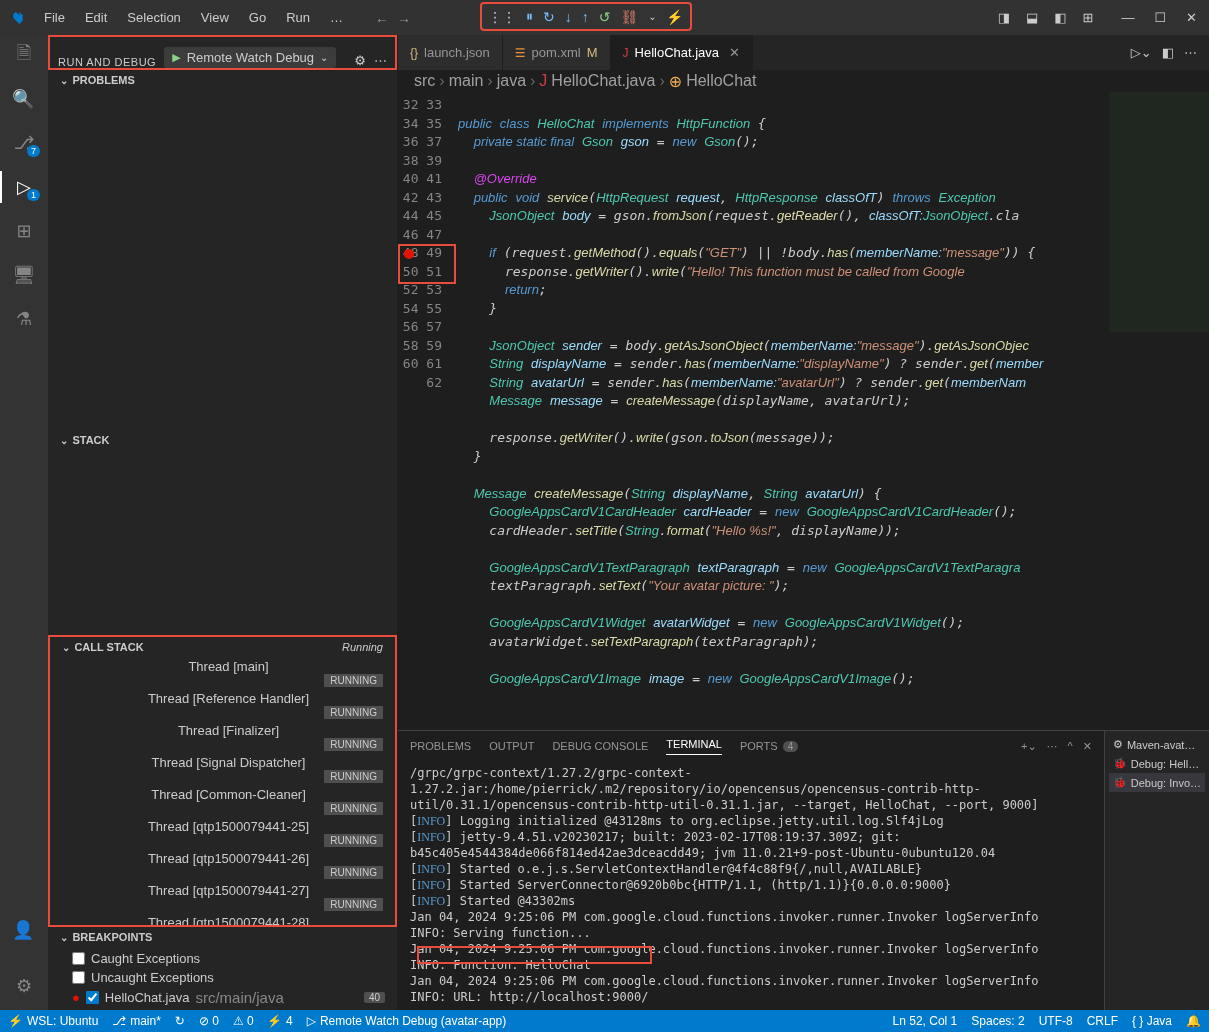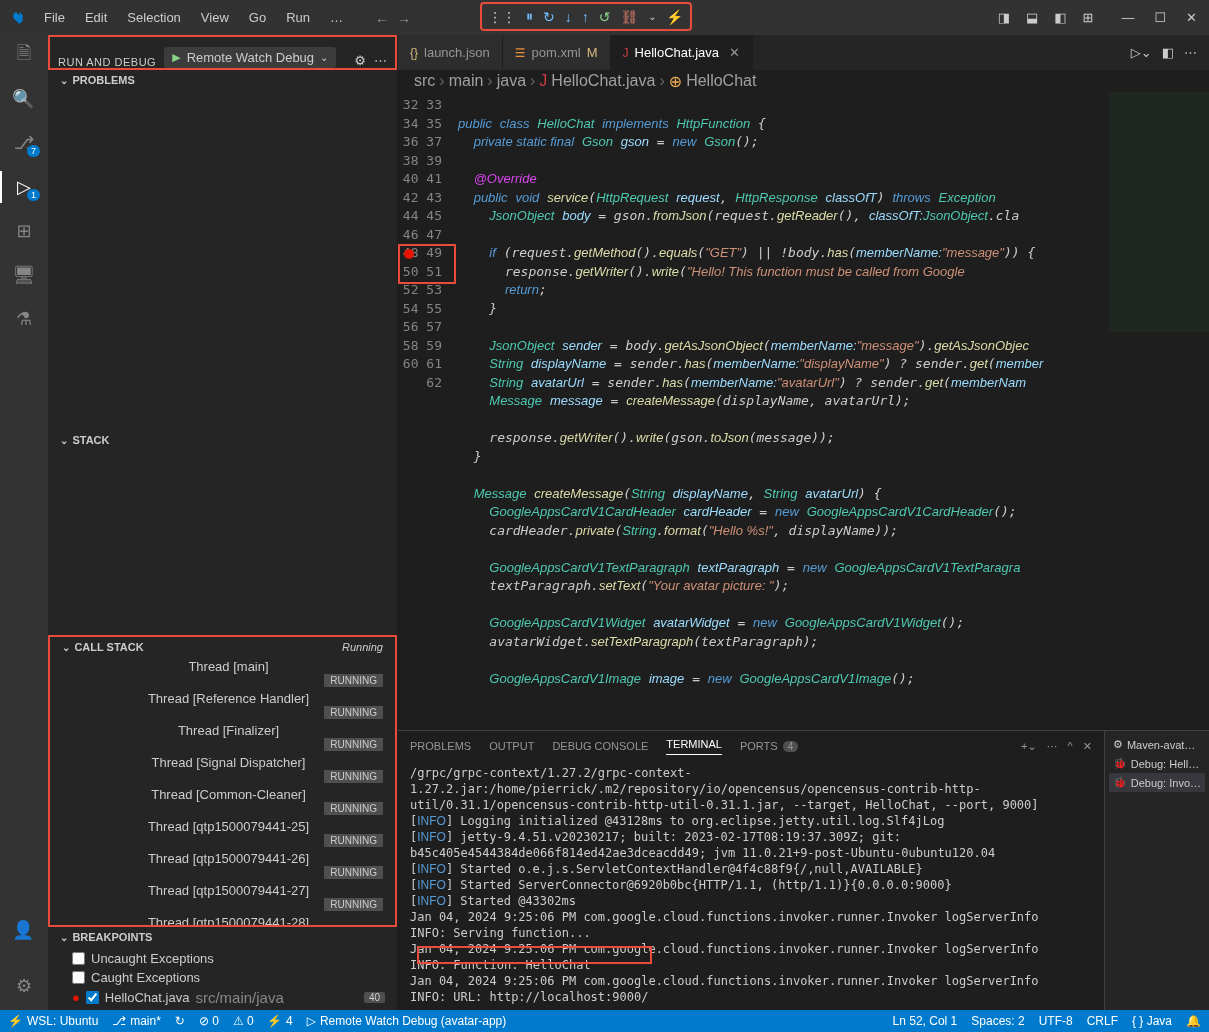--- a/index.html
+++ b/index.html
@@ -65,21 +65,21 @@
 .ann { color: #d946ef; }
 .par { color: #9cdcfe; }
 .terminal-panel { height: 280px; background: #1e1e1e; border-top: 1px solid #414141; display: flex; }
 .terminal-main { flex: 1; display: flex; flex-direction: column; }
 .terminal-tabs { height: 30px; display: flex; align-items: center; padding: 0 12px; gap: 18px; font-size: 11px; color: #969696; }
 .terminal-tabs .term-tab { cursor: pointer; }
 .terminal-tabs .term-tab.active { color: #ffffff; border-bottom: 1px solid #fff; padding-bottom: 4px; }
 .terminal-tabs .badge2 { background: #4f4f4f; border-radius: 8px; padding: 0 5px; font-size: 10px; margin-left: 2px; }
 .terminal-tabs .right { margin-left: auto; display: flex; gap: 10px; }
 .terminal-output { flex: 1; font-family: 'Consolas', monospace; font-size: 12px; line-height: 16px; padding: 4px 12px; white-space: pre-wrap; color: #cccccc; overflow: hidden; }
-.terminal-output .info { color: #569cd6; }
+.terminal-output .info { color: #569cd6; font-family: Liberation Serif, serif; }
 .terminal-side { width: 105px; background: #252526; border-left: 1px solid #414141; padding: 4px; font-size: 11px; }
 .terminal-side .titem { display: flex; align-items: center; gap: 4px; padding: 3px 4px; color: #ccc; cursor: pointer; white-space: nowrap; overflow: hidden; }
 .terminal-side .titem.active { background: #37373d; }
 .status-bar { height: 22px; background: #007acc; color: #ffffff; display: flex; align-items: center; font-size: 12px; padding: 0 8px; gap: 14px; }
 .status-bar .sitem { display: flex; align-items: center; gap: 4px; cursor: pointer; }
 .status-bar .right { margin-left: auto; display: flex; gap: 14px; }
 svg { width: 16px; height: 16px; }
 </style>
 </head>
 <body>
@@ -222,25 +222,25 @@
     </div>
 
     <div class="section">
       <div class="section-header">
         <span class="chevron">⌄</span>
         <span>BREAKPOINTS</span>
       </div>
       <div class="breakpoints-items">
         <div class="bp-item">
           <input type="checkbox" style="">
-          <span>Uncaught Exceptions</span>
+          <span>Caught Exceptions</span>
         </div>
         <div class="bp-item">
           <input type="checkbox" style="">
-          <span>Caught Exceptions</span>
+          <span>Uncaught Exceptions</span>
         </div>
         <div class="bp-item">
           <span style="color:#e51400">●</span>
           <input type="checkbox" checked="" style="">
           <span>HelloChat.java</span>
           <span class="dim">src/main/java</span>
           <span class="count">40</span>
         </div>
       </div>
     </div>
@@ -334,21 +334,21 @@
     <span class="cls">JsonObject</span> <span class="par">sender</span> = body.<span class="fn">getAsJsonObject</span>(<span class="par">memberName:</span><span class="str">"message"</span>).<span class="fn">getAsJsonObjec</span>
     <span class="cls">String</span> <span class="par">displayName</span> = sender.<span class="fn">has</span>(<span class="par">memberName:</span><span class="str">"displayName"</span>) ? sender.<span class="fn">get</span>(<span class="par">member</span>
     <span class="cls">String</span> <span class="par">avatarUrl</span> = sender.<span class="fn">has</span>(<span class="par">memberName:</span><span class="str">"avatarUrl"</span>) ? sender.<span class="fn">get</span>(<span class="par">memberNam</span>
     <span class="cls">Message</span> <span class="par">message</span> = <span class="fn">createMessage</span>(displayName, avatarUrl);
 
     response.<span class="fn">getWriter</span>().<span class="fn">write</span>(gson.<span class="fn">toJson</span>(message));
   }
 
   <span class="cls">Message</span> <span class="fn">createMessage</span>(<span class="cls">String</span> <span class="par">displayName</span>, <span class="cls">String</span> <span class="par">avatarUrl</span>) {
     <span class="cls">GoogleAppsCardV1CardHeader</span> <span class="par">cardHeader</span> = <span class="kw">new</span> <span class="cls">GoogleAppsCardV1CardHeader</span>();
-    cardHeader.<span class="fn">private</span>(<span class="cls">String</span>.<span class="fn">format</span>(<span class="str">"Hello %s!"</span>, displayName));
+    cardHeader.<span class="fn">setTitle</span>(<span class="cls">String</span>.<span class="fn">format</span>(<span class="str">"Hello %s!"</span>, displayName));
 
     <span class="cls">GoogleAppsCardV1TextParagraph</span> <span class="par">textParagraph</span> = <span class="kw">new</span> <span class="cls">GoogleAppsCardV1TextParagra</span>
     textParagraph.<span class="fn">setText</span>(<span class="str">"Your avatar picture: "</span>);
 
     <span class="cls">GoogleAppsCardV1Widget</span> <span class="par">avatarWidget</span> = <span class="kw">new</span> <span class="cls">GoogleAppsCardV1Widget</span>();
     avatarWidget.<span class="fn">setTextParagraph</span>(textParagraph);
 
     <span class="cls">GoogleAppsCardV1Image</span> <span class="par">image</span> = <span class="kw">new</span> <span class="cls">GoogleAppsCardV1Image</span>();</div>
       <div class="minimap">
           <div class="minimap-thumb"></div>

